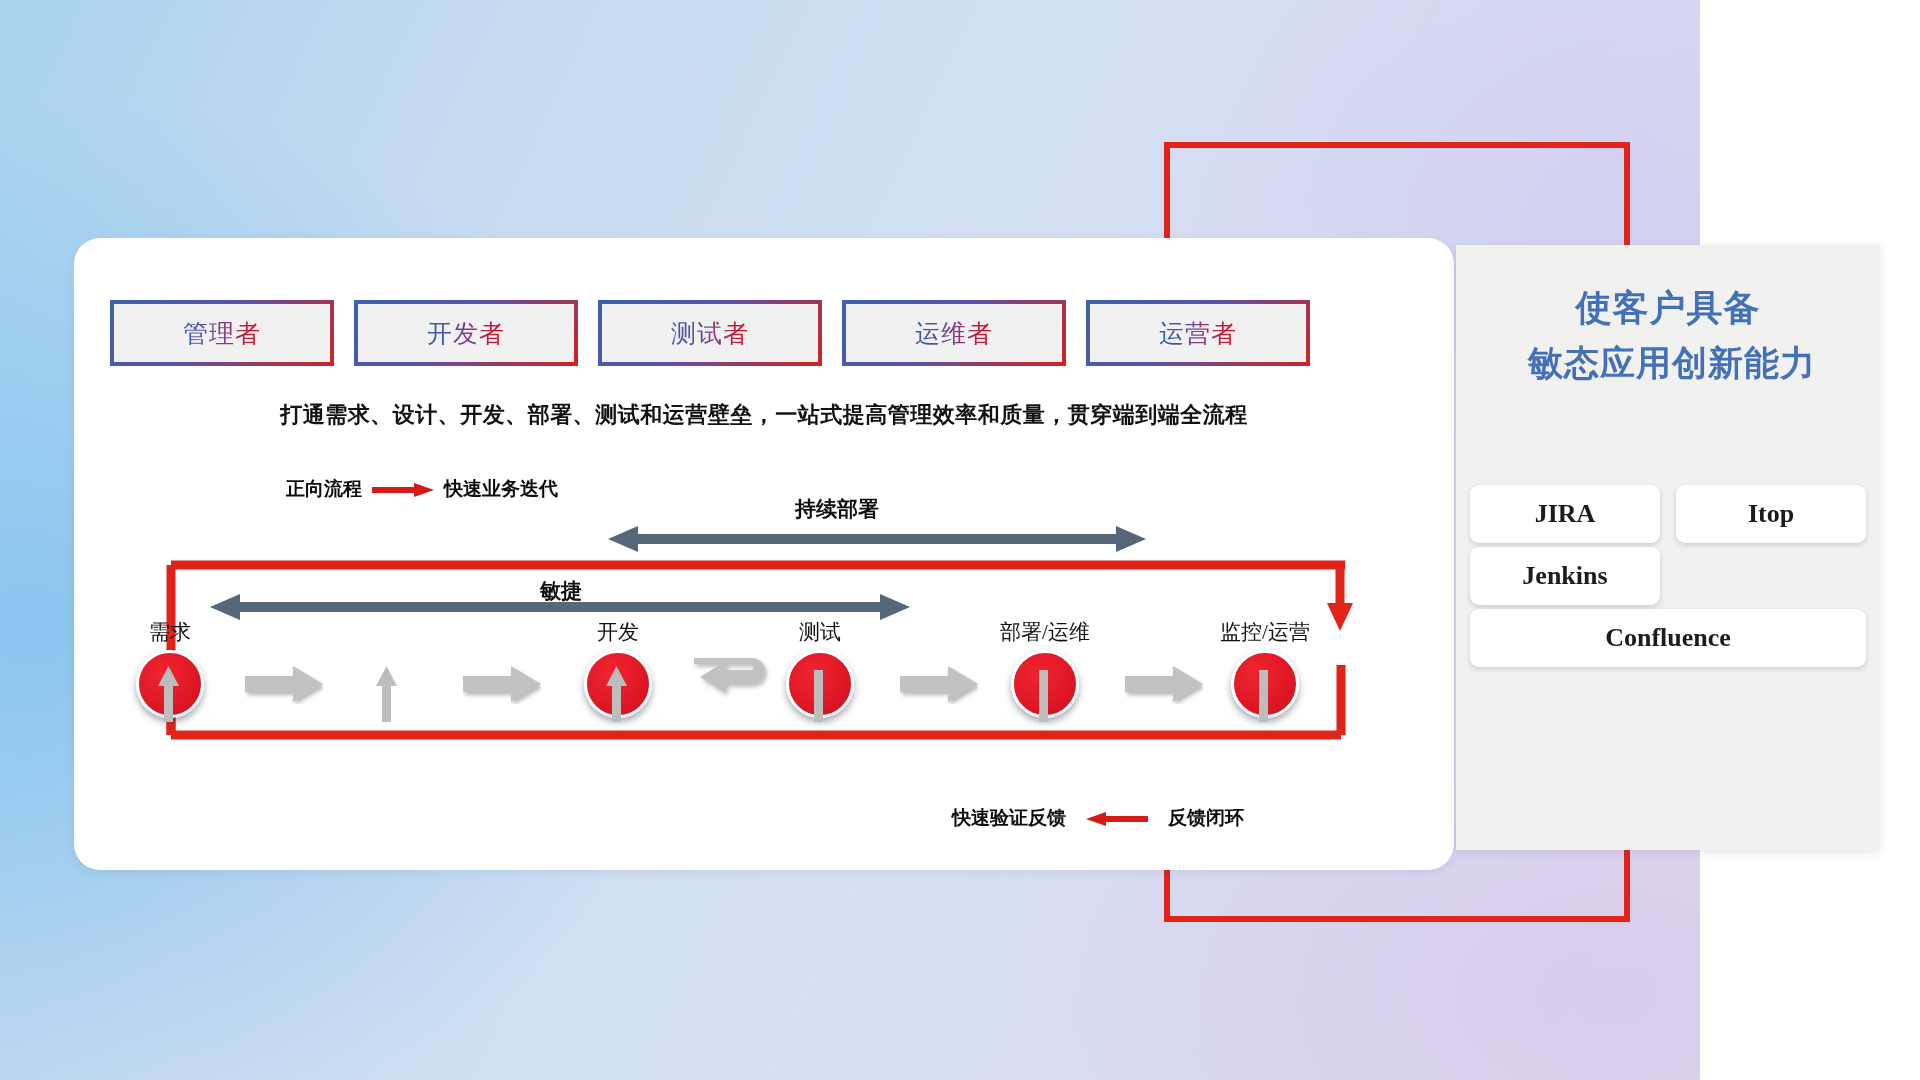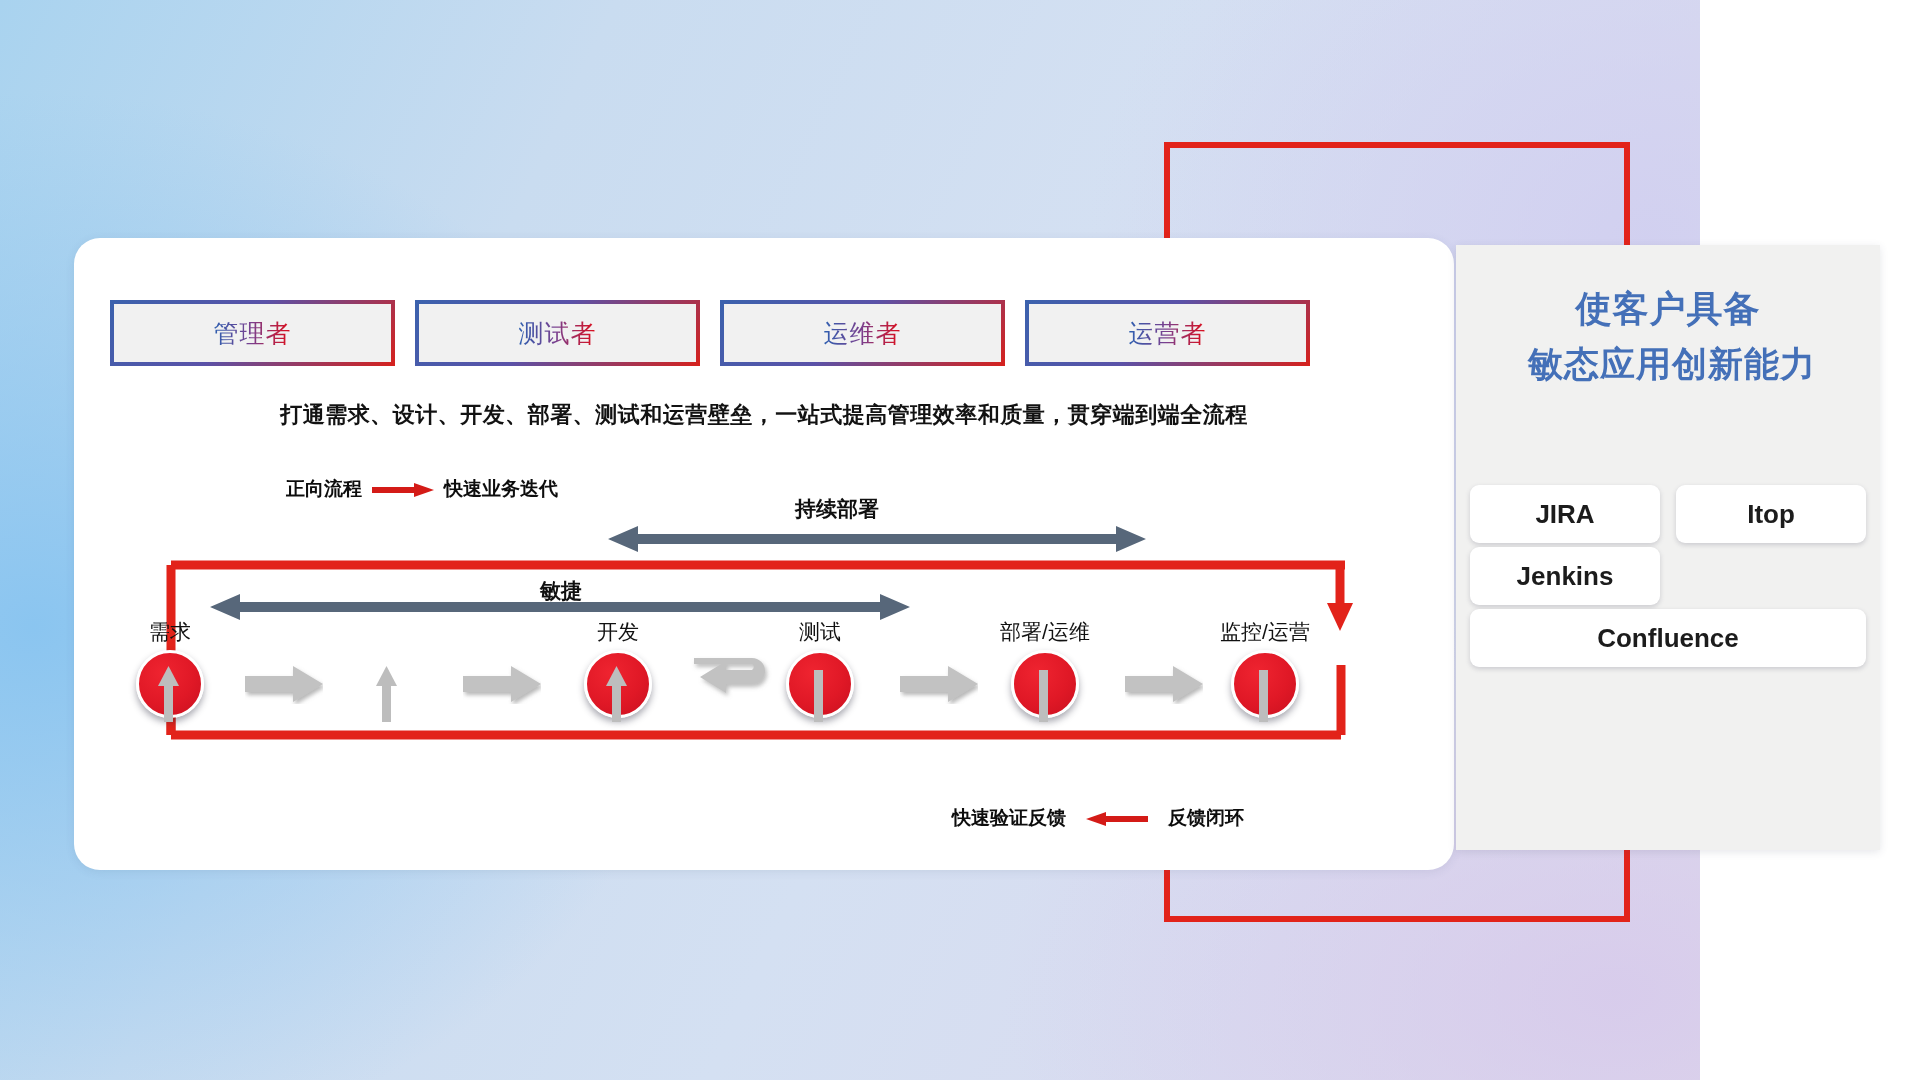--- a/index.html
+++ b/index.html
@@ -14,20 +14,21 @@
 
   #stage {
     position: relative;
     width: 1700px;
     height: 1080px;
     background:
       radial-gradient(ellipse 70% 90% at 2% 58%, rgba(136,196,240,0.95) 0%, rgba(150,203,240,0.0) 55%),
       radial-gradient(ellipse 55% 70% at 97% 22%, rgba(208,206,240,0.85) 0%, rgba(208,206,240,0.0) 60%),
       radial-gradient(ellipse 60% 60% at 95% 92%, rgba(214,200,235,0.8) 0%, rgba(214,200,235,0.0) 60%),
       linear-gradient(115deg, #a9d3ef 0%, #c9dcf0 28%, #d4e0f2 55%, #d9dcf0 78%, #dfdbec 100%);
+    font-family: Liberation Serif, serif;
   }
 
   
   .red-frame {
     position: absolute;
     border: 6px solid #e2231a;
     box-sizing: border-box;
   }
   #red-frame-main {
     left: 1164px;
@@ -283,20 +284,23 @@
 
 <div id="stage">
 
   <div class="red-frame" id="red-frame-main"></div>
 
   <div id="white-card"></div>
 
   <div id="roles-row">
     <div class="role-chip">
       <span class="role-chip-label">管理者</span>
+    </div>
+    <div class="role-chip">
+      <span class="role-chip-label">开发者</span>
     </div>
     <div class="role-chip">
       <span class="role-chip-label">测试者</span>
     </div>
     <div class="role-chip">
       <span class="role-chip-label">运维者</span>
     </div>
     <div class="role-chip">
       <span class="role-chip-label">运营者</span>
     </div>

